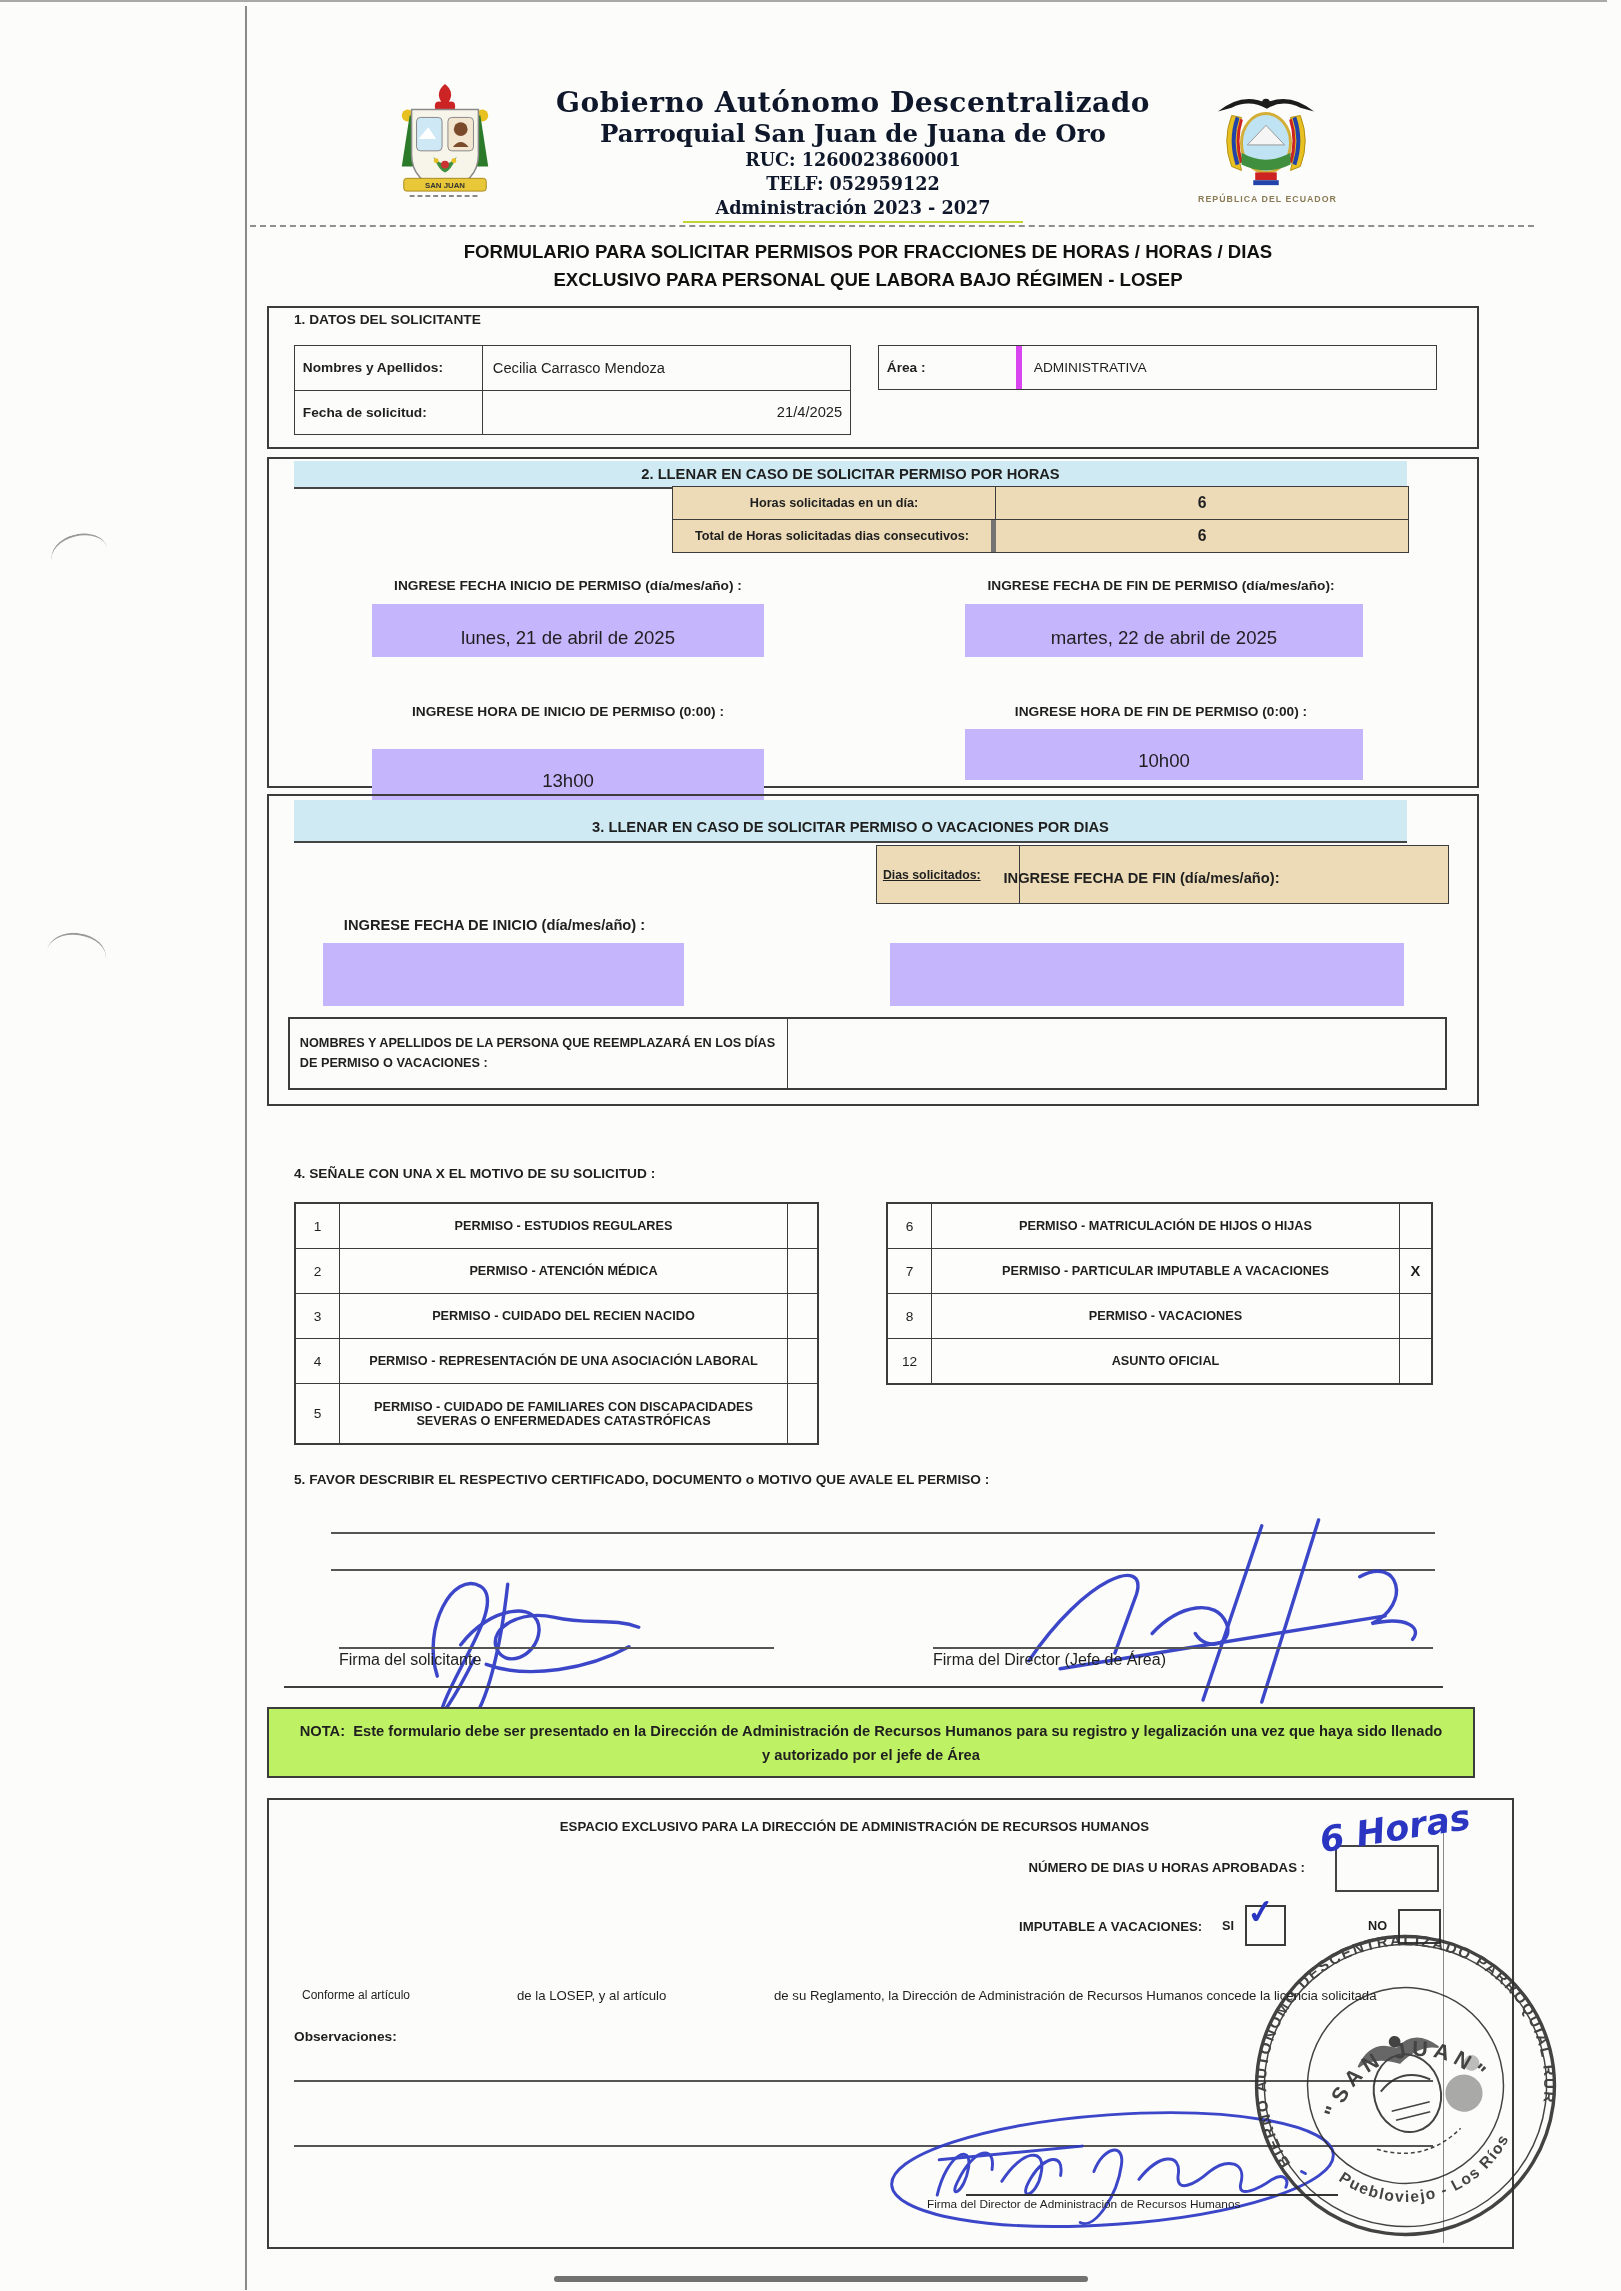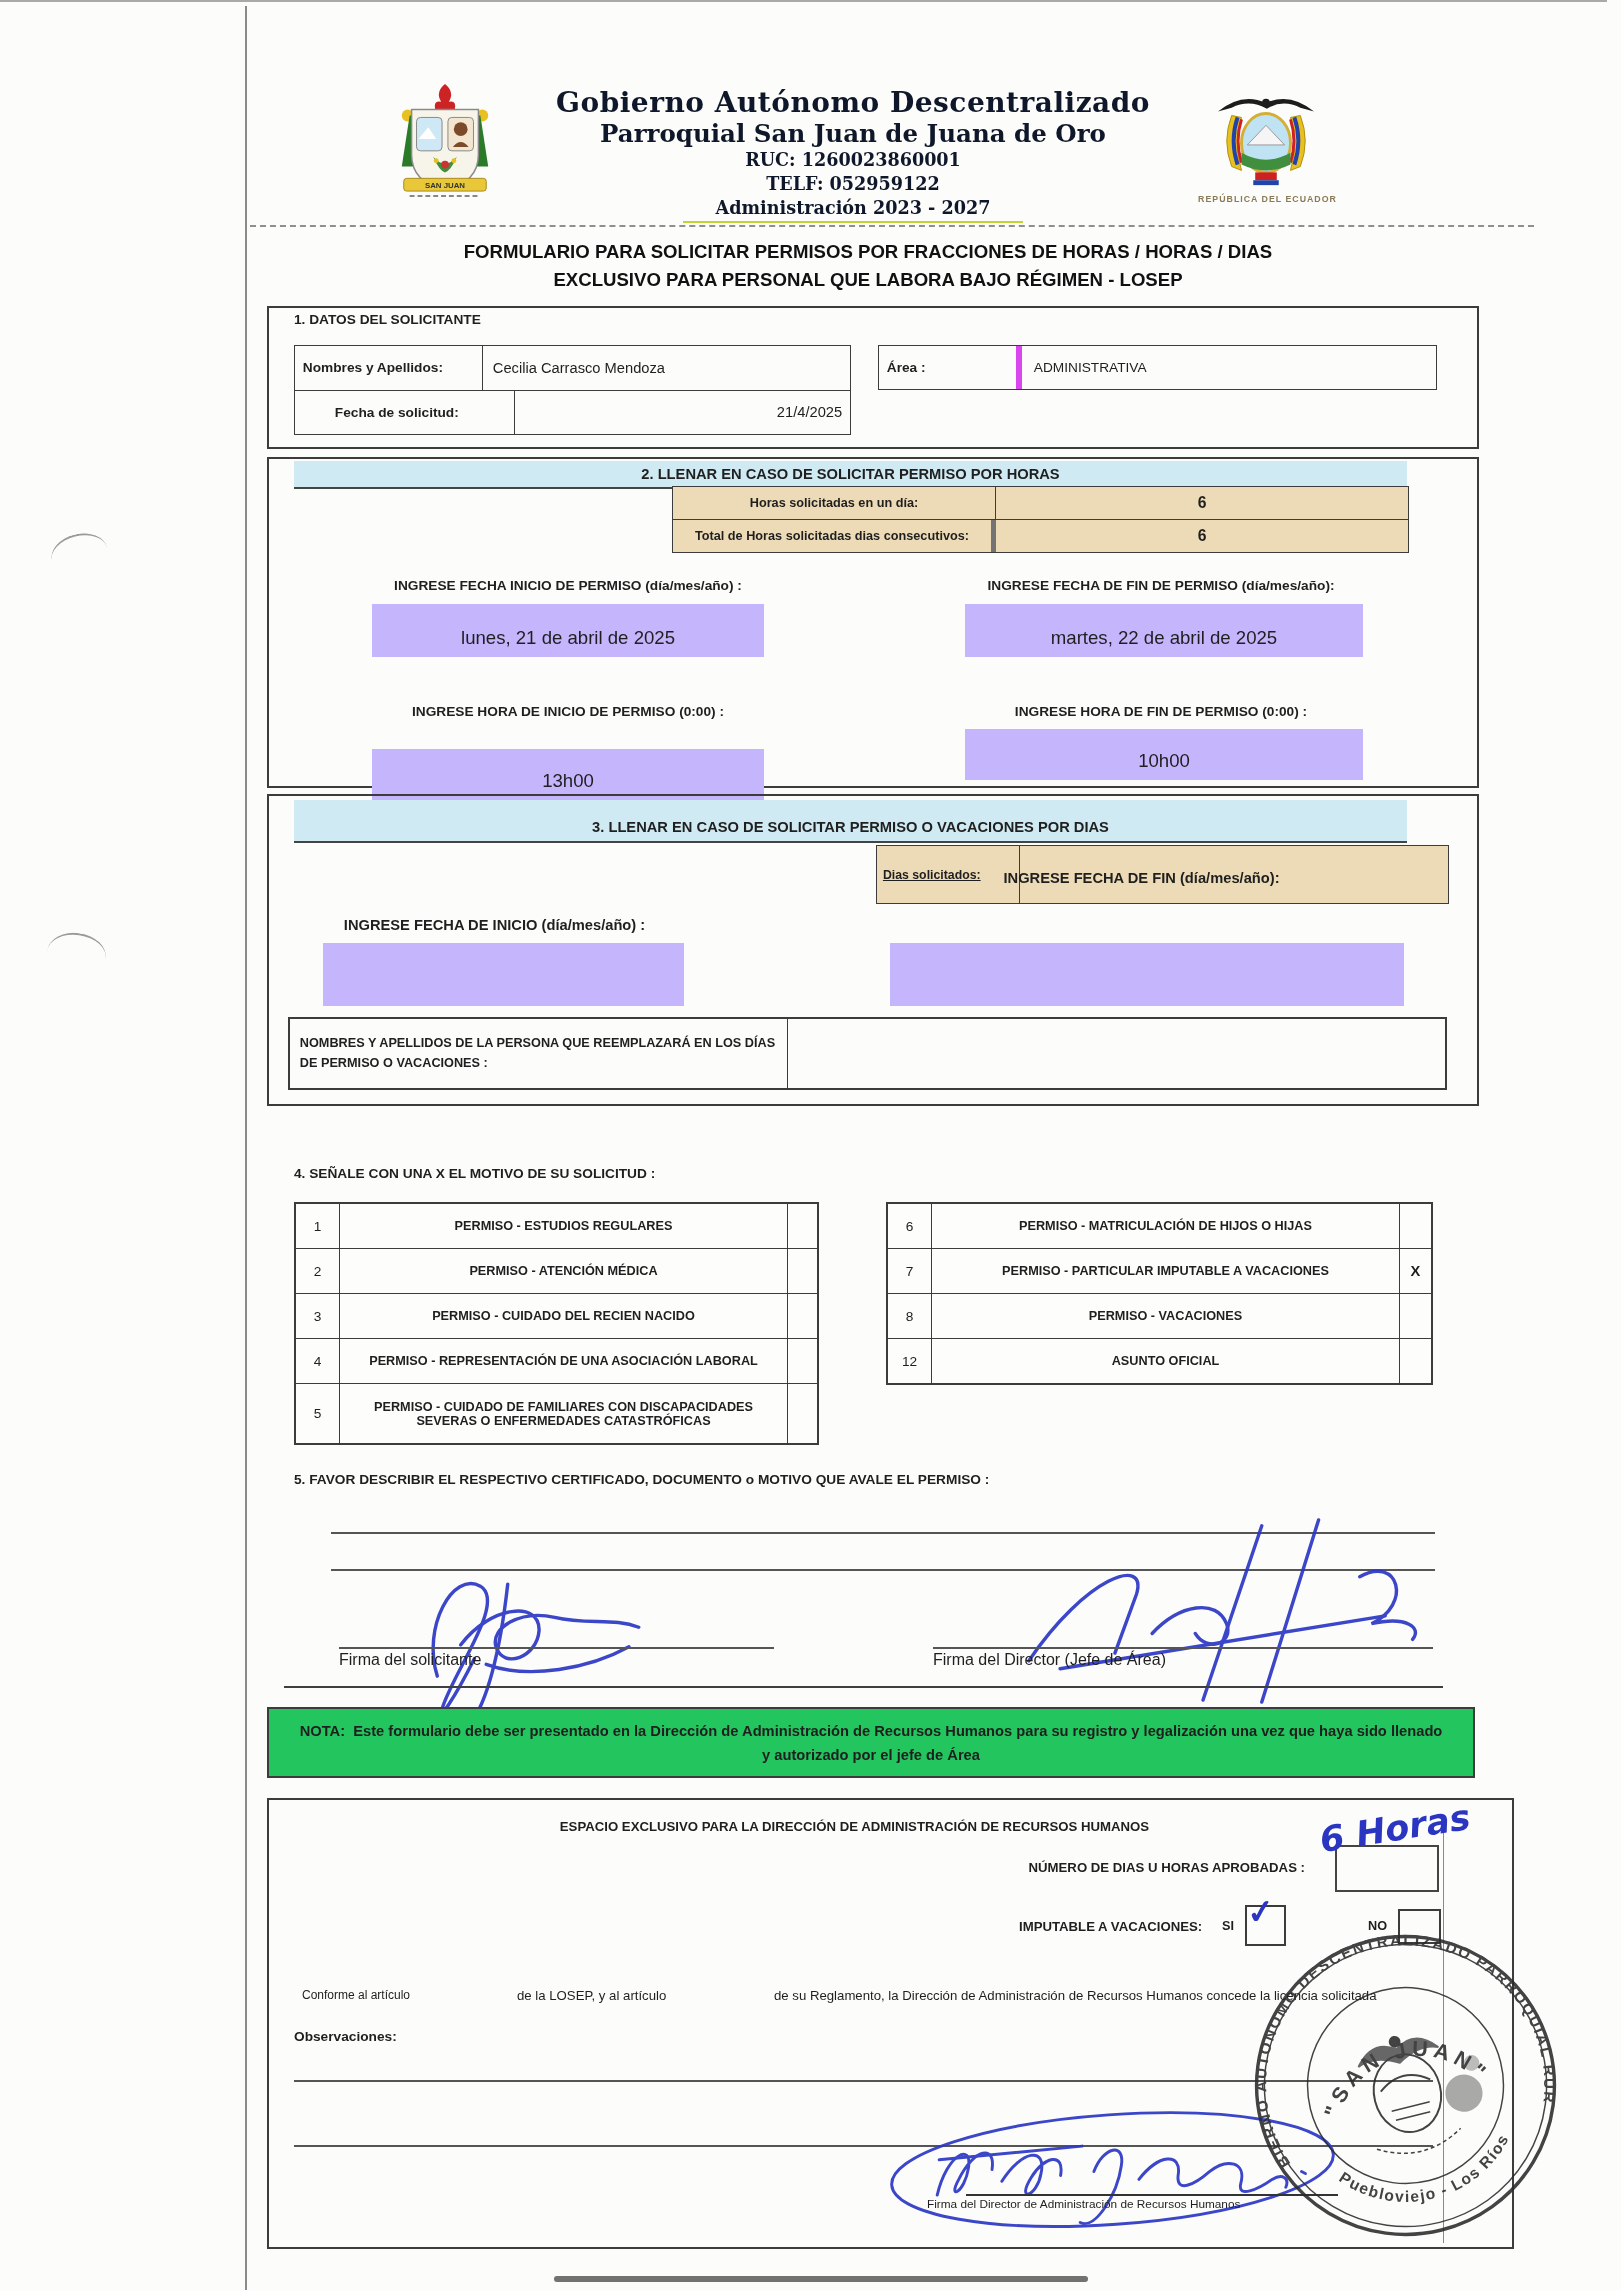--- a/index.html
+++ b/index.html
@@ -90,21 +90,21 @@
   <div class="abs c b" style="left:265px;top:269px;width:1206px;font-size:18.6px;color:#111;">EXCLUSIVO PARA PERSONAL QUE LABORA BAJO RÉGIMEN - LOSEP</div>
 
   <div class="abs box" style="left:267px;top:306px;width:1208px;height:139px;"></div>
   <div class="abs b f14" style="left:294px;top:312px;">1. DATOS DEL SOLICITANTE</div>
 
   <div class="abs thin" style="left:294px;top:345px;width:555px;height:88px;display:flex;flex-direction:column;">
     <div class="cell" style="flex:1;border-bottom:1.5px solid #3c3c3c;">
       <div class="cell b f14" style="width:188px;height:100%;border-right:1.5px solid #3c3c3c;padding-left:7.8px;">Nombres y Apellidos:</div>
       <div class="cell f15" style="flex:1;height:100%;padding-left:9.8px;">Cecilia Carrasco Mendoza</div>
     </div>
-    <div class="cell" style="flex:1;margin-left:32px;">
+    <div class="cell" style="flex:1;">
       <div class="cell b f14" style="width:188px;height:100%;border-right:1.5px solid #3c3c3c;padding-left:7.8px;">Fecha de solicitud:</div>
       <div class="cell f15" style="flex:1;height:100%;justify-content:flex-end;padding-right:7.8px;">21/4/2025</div>
     </div>
   </div>
 
   <div class="abs thin cell" style="left:878px;top:345px;width:559px;height:45px;">
     <div class="cell b f14" style="width:143px;height:100%;border-right:6px solid #d946ef;padding-left:7.8px;">Área :</div>
     <div class="cell f14" style="flex:1;height:100%;padding-left:11.8px;">ADMINISTRATIVA</div>
   </div>
 
@@ -241,21 +241,21 @@
       <path d="M398,64 C438,42 452,92 410,112 C446,104 462,116 452,128"></path>
     </g>
   </svg>
 
   <div class="abs hline" style="left:339px;top:1647px;width:435px;"></div>
   <div class="abs cap" style="left:339px;top:1651px;width:435px;">Firma del solicitante</div>
   <div class="abs hline" style="left:933px;top:1647px;width:500px;"></div>
   <div class="abs cap" style="left:933px;top:1651px;width:500px;">Firma del Director (Jefe de Área)</div>
   <div class="abs" style="left:284px;top:1686px;width:1159px;border-top:2.5px solid #3f3f3f;"></div>
 
-  <div class="abs box c" style="left:267px;top:1707px;width:1208px;height:71px;background:#22c55e;box-sizing:border-box;padding:9.8px 25.5px;font-size:14.7px;line-height:24.5px;font-weight:700;">
+  <div class="abs box c" style="left:267px;top:1707px;width:1208px;height:71px;background:#bef264;box-sizing:border-box;padding:9.8px 25.5px;font-size:14.7px;line-height:24.5px;font-weight:700;">
     <span>NOTA:</span>&nbsp;
     <span>Este formulario debe ser presentado en la Dirección de Administración de Recursos Humanos para su registro y legalización una vez que haya sido llenado y autorizado por el jefe de Área</span>
   </div>
 
   <div class="abs box" style="left:267px;top:1798px;width:1243px;height:447px;"></div>
   <div class="abs" style="left:1443px;top:1823px;height:420px;border-left:1px solid #8a8a8a;"></div>
   <div class="abs c b" style="left:276px;top:1819px;width:1157px;font-size:13.2px;">ESPACIO EXCLUSIVO PARA LA DIRECCIÓN DE ADMINISTRACIÓN DE RECURSOS HUMANOS</div>
 
   <div class="abs b" style="left:980px;top:1860px;width:325px;text-align:right;font-size:13.2px;">NÚMERO DE DIAS U HORAS APROBADAS :</div>
   <div class="abs" style="left:1335px;top:1845px;width:100px;height:43px;border:2px solid #444;"></div>

